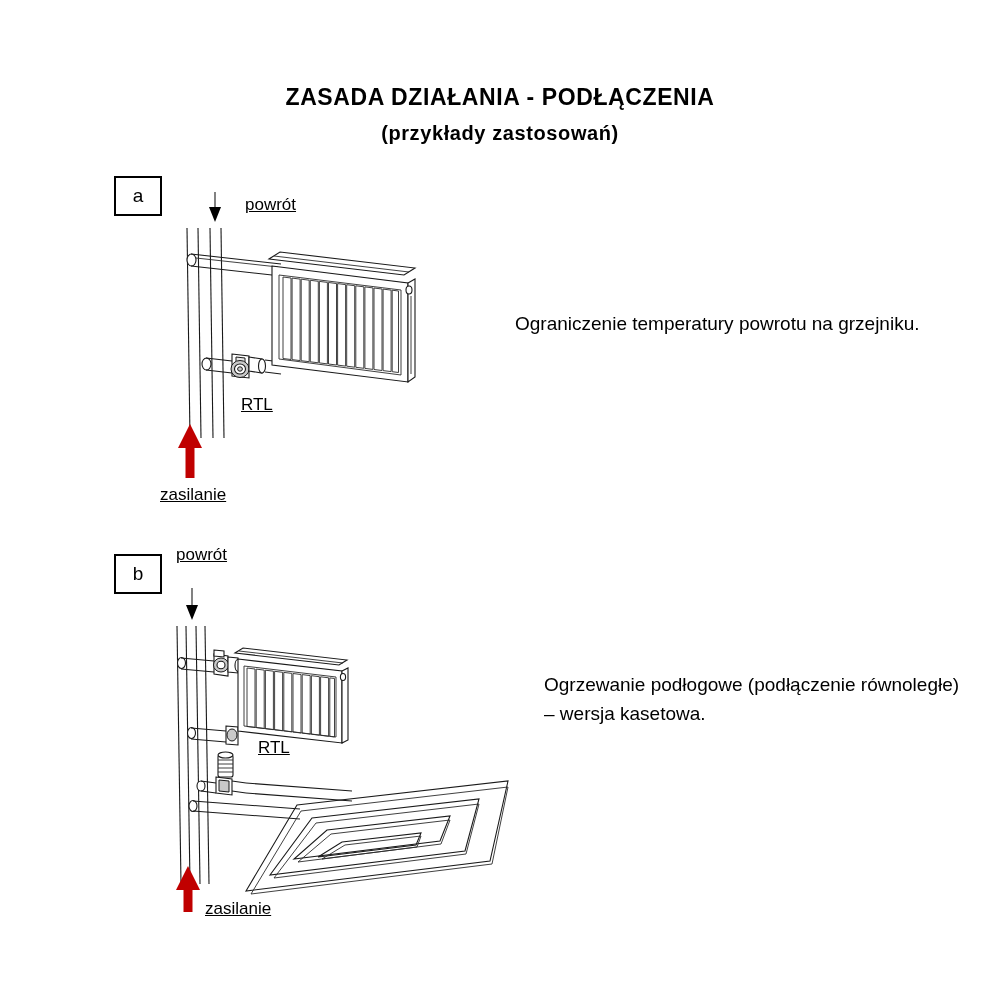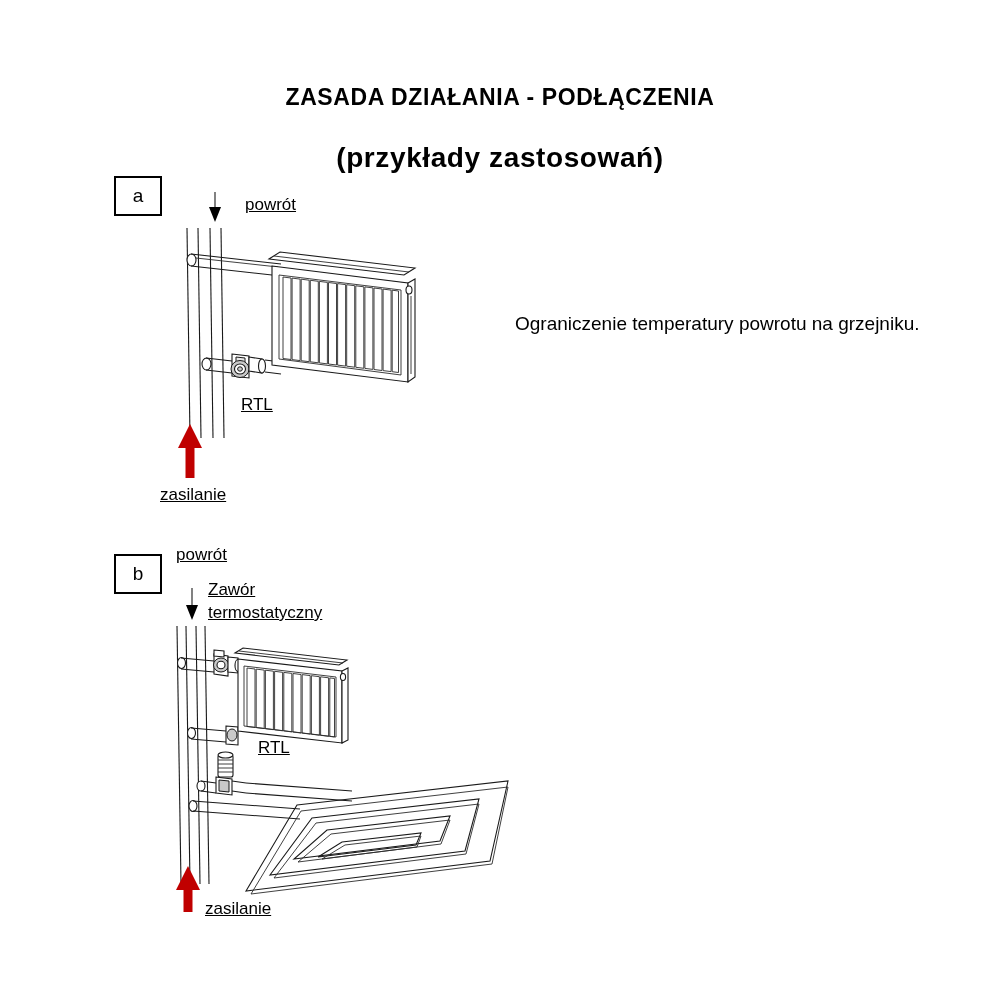--- a/index.html
+++ b/index.html
@@ -27,22 +27,22 @@
     width: 1000px;
     text-align: center;
     font-weight: bold;
     letter-spacing: 0.6px;
   }
   #title-main {
     top: 84px;
     font-size: 23px;
   }
   #title-sub {
-    top: 142px;
-    font-size: 28px;
+    top: 122px;
+    font-size: 20px;
   }
   .panel-box {
     position: absolute;
     width: 48px;
     height: 40px;
     border: 2px solid #000;
     box-sizing: border-box;
     display: flex;
     align-items: center;
     justify-content: center;
@@ -278,24 +278,23 @@
 
       <path class="ln" d="M327 830 L450 816 L440 841 L294 859 Z"></path>
       <path class="ln-thin" d="M331 834 L450 820 L441 844 L298 862 Z"></path>
 
       <path class="ln" d="M342 842 L421 833 L416 845 L318 857 Z"></path>
       <path class="ln-thin" d="M345 845 L421 836 L417 847 L322 859 Z"></path>
     </g>
   </svg>
 
   <div class="lbl" id="lbl-powrot-b">powrót</div>
-  <div class="lbl" id="lbl-zawor-b">Zawór
-termostatyczny</div>
   <div class="lbl" id="lbl-rtl-b">RTL</div>
   <div class="lbl" id="lbl-zasilanie-b">zasilanie</div>
 
   <svg id="svg-b-arrow" width="1000" height="1000">
     <line x1="188" y1="912" x2="188" y2="882" stroke="#c00000" stroke-width="9"></line>
     <polygon points="188,866 176,890 200,890" fill="#c00000"></polygon>
   </svg>
 
+  <div class="desc" id="desc-b">Ogrzewanie podłogowe (podłączenie równoległe) – wersja kasetowa.</div>
 
 </div>
 
 </body></html>

